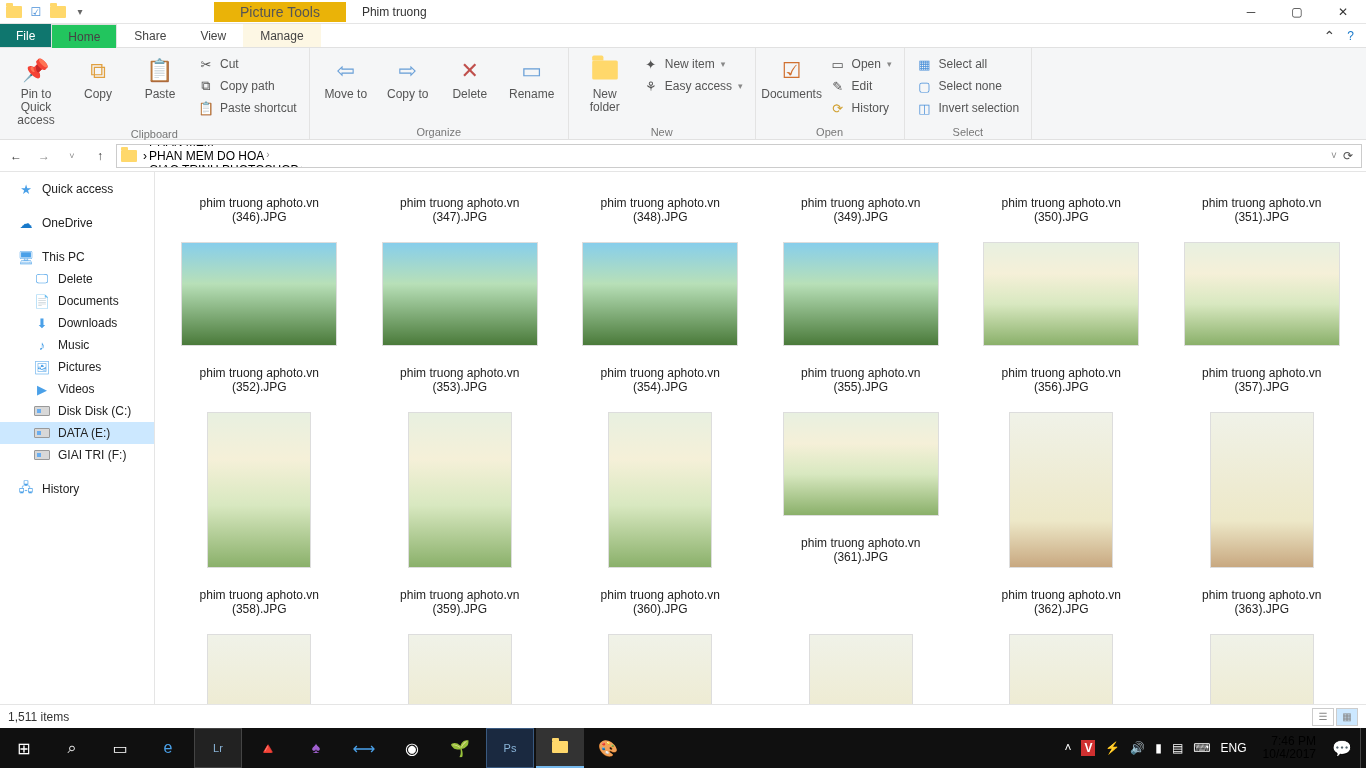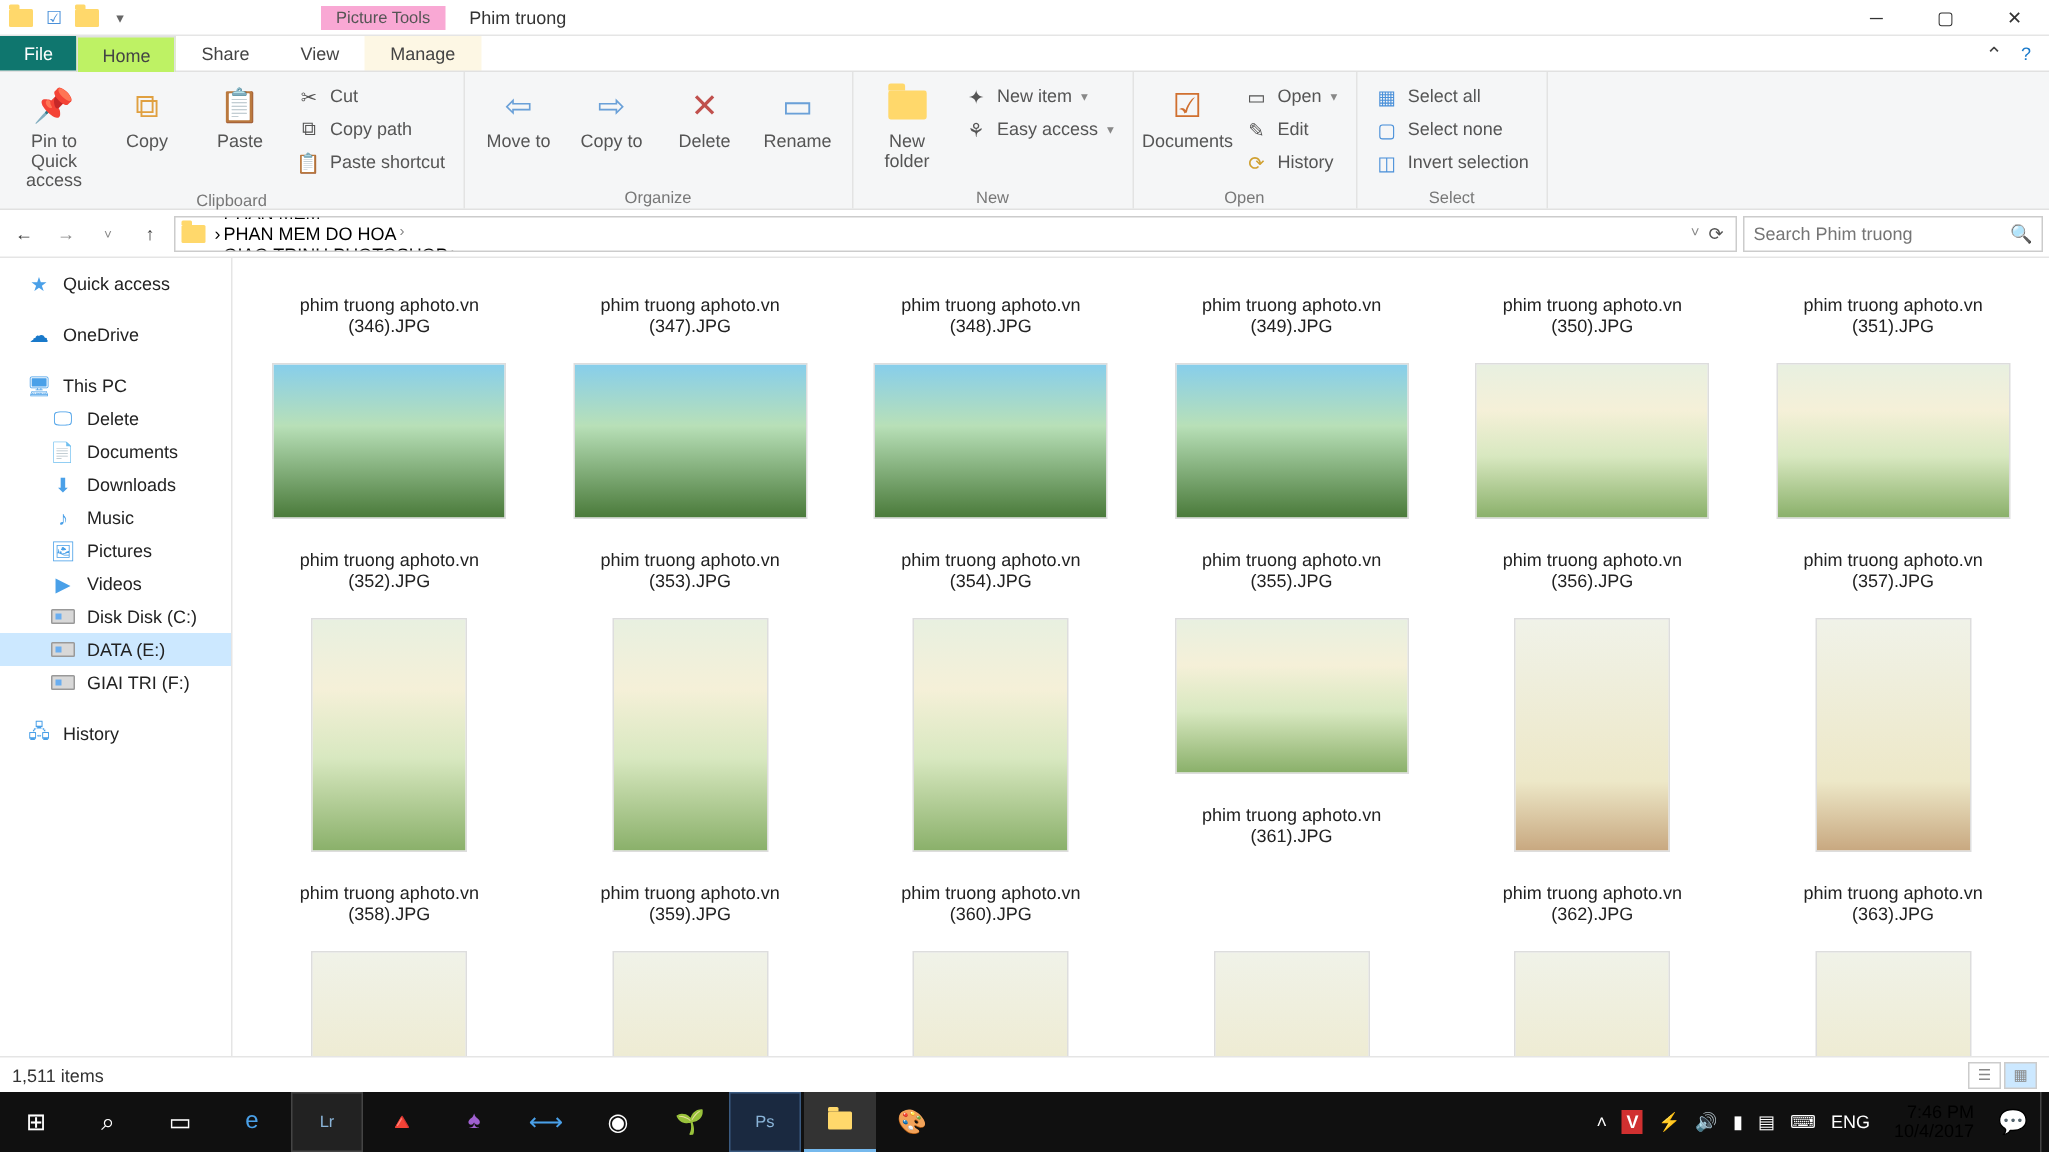--- a/index.html
+++ b/index.html
@@ -2,31 +2,31 @@
 <html><head>
 <meta charset="utf-8">
 <style>
 * { margin: 0; padding: 0; box-sizing: border-box; font-family: "Segoe UI", Tahoma, sans-serif; font-size: 12px; }
 body { width: 1366px; height: 768px; overflow: hidden; background: #fff; display: flex; flex-direction: column; }
 
 
 .titlebar { height: 24px; background: #fff; display: flex; align-items: center; border-bottom: 1px solid #e5e5e5; }
 .titlebar .qat { display: flex; align-items: center; gap: 6px; padding: 0 6px; }
 .titlebar .qat-icon { width: 16px; height: 16px; display: inline-flex; align-items: center; justify-content: center; }
-.titlebar .tool-context { background: #f9a8d4; padding: 2px 10px; font-size: 11px; color: #555; margin-left: 120px; }
+.titlebar .tool-context { background: #eab308; padding: 2px 26px; font-size: 14px; color: #555; margin-left: 120px; }
 .titlebar .title { padding: 0 16px; color: #333; }
 .titlebar .spacer { flex: 1; }
 .titlebar .win-controls { display: flex; }
 .titlebar .win-controls > div { width: 46px; height: 24px; display: flex; align-items: center; justify-content: center; color: #333; }
 
 
 .ribbon-tabs { height: 24px; display: flex; align-items: stretch; background: #fff; border-bottom: 1px solid #e1e1e1; }
 .ribbon-tabs .file-tab { background: #0f766e; color: #fff; padding: 0 16px; display: flex; align-items: center; }
 .ribbon-tabs .tab { padding: 0 16px; display: flex; align-items: center; color: #444; cursor: pointer; border: 1px solid transparent; border-bottom: none; }
-.ribbon-tabs .tab.active { border-color: #e1e1e1; background: #bef264; margin-bottom: -1px; }
+.ribbon-tabs .tab.active { border-color: #e1e1e1; background: #22c55e; margin-bottom: -1px; }
 .ribbon-tabs .tab.context { background: #f5d97a33; }
 .ribbon-tabs .right { margin-left: auto; padding: 0 12px; display: flex; align-items: center; gap: 12px; color: #444; }
 
 
 .ribbon-body { height: 92px; background: #f5f6f7; display: flex; border-bottom: 1px solid #e1e1e1; }
 .rgroup { border-right: 1px solid #e3e3e3; padding: 2px 8px 0 8px; display: flex; flex-direction: column; }
 .rgroup .items { flex: 1; display: flex; align-items: flex-start; gap: 6px; }
 .rgroup .label { text-align: center; font-size: 11px; color: #777; padding: 1px 0; }
 .rbtn-lg { display: flex; flex-direction: column; align-items: center; justify-content: flex-start; width: 56px; padding-top: 4px; color: #555; text-align: center; line-height: 13px; gap: 2px; }
 .rbtn-lg .ico { width: 32px; height: 32px; display: flex; align-items: center; justify-content: center; font-size: 22px; }
@@ -260,24 +260,20 @@
           <span class="chev">›</span>
         </span>
         <span class="crumb">
           <span>GIAO TRINH PHOTOSHOP</span>
           <span class="chev">›</span>
         </span>
       </span>
     <span style="flex:1"></span>
     <span style="color:#888;font-size:10px">˅</span>
     <span style="color:#555;padding:0 4px">⟳</span>
-  </div>
-  <div class="searchbox">
-    <input placeholder="Search Phim truong" style="">
-    <span>🔍</span>
   </div>
 </div>
 
 <div class="main">
   <div class="navpane">
     <div class="item">
         <span class="ico" style="color:#4aa0e8">★</span>
         <span>Quick access</span>
       </div>
     <div class="sep"></div>

